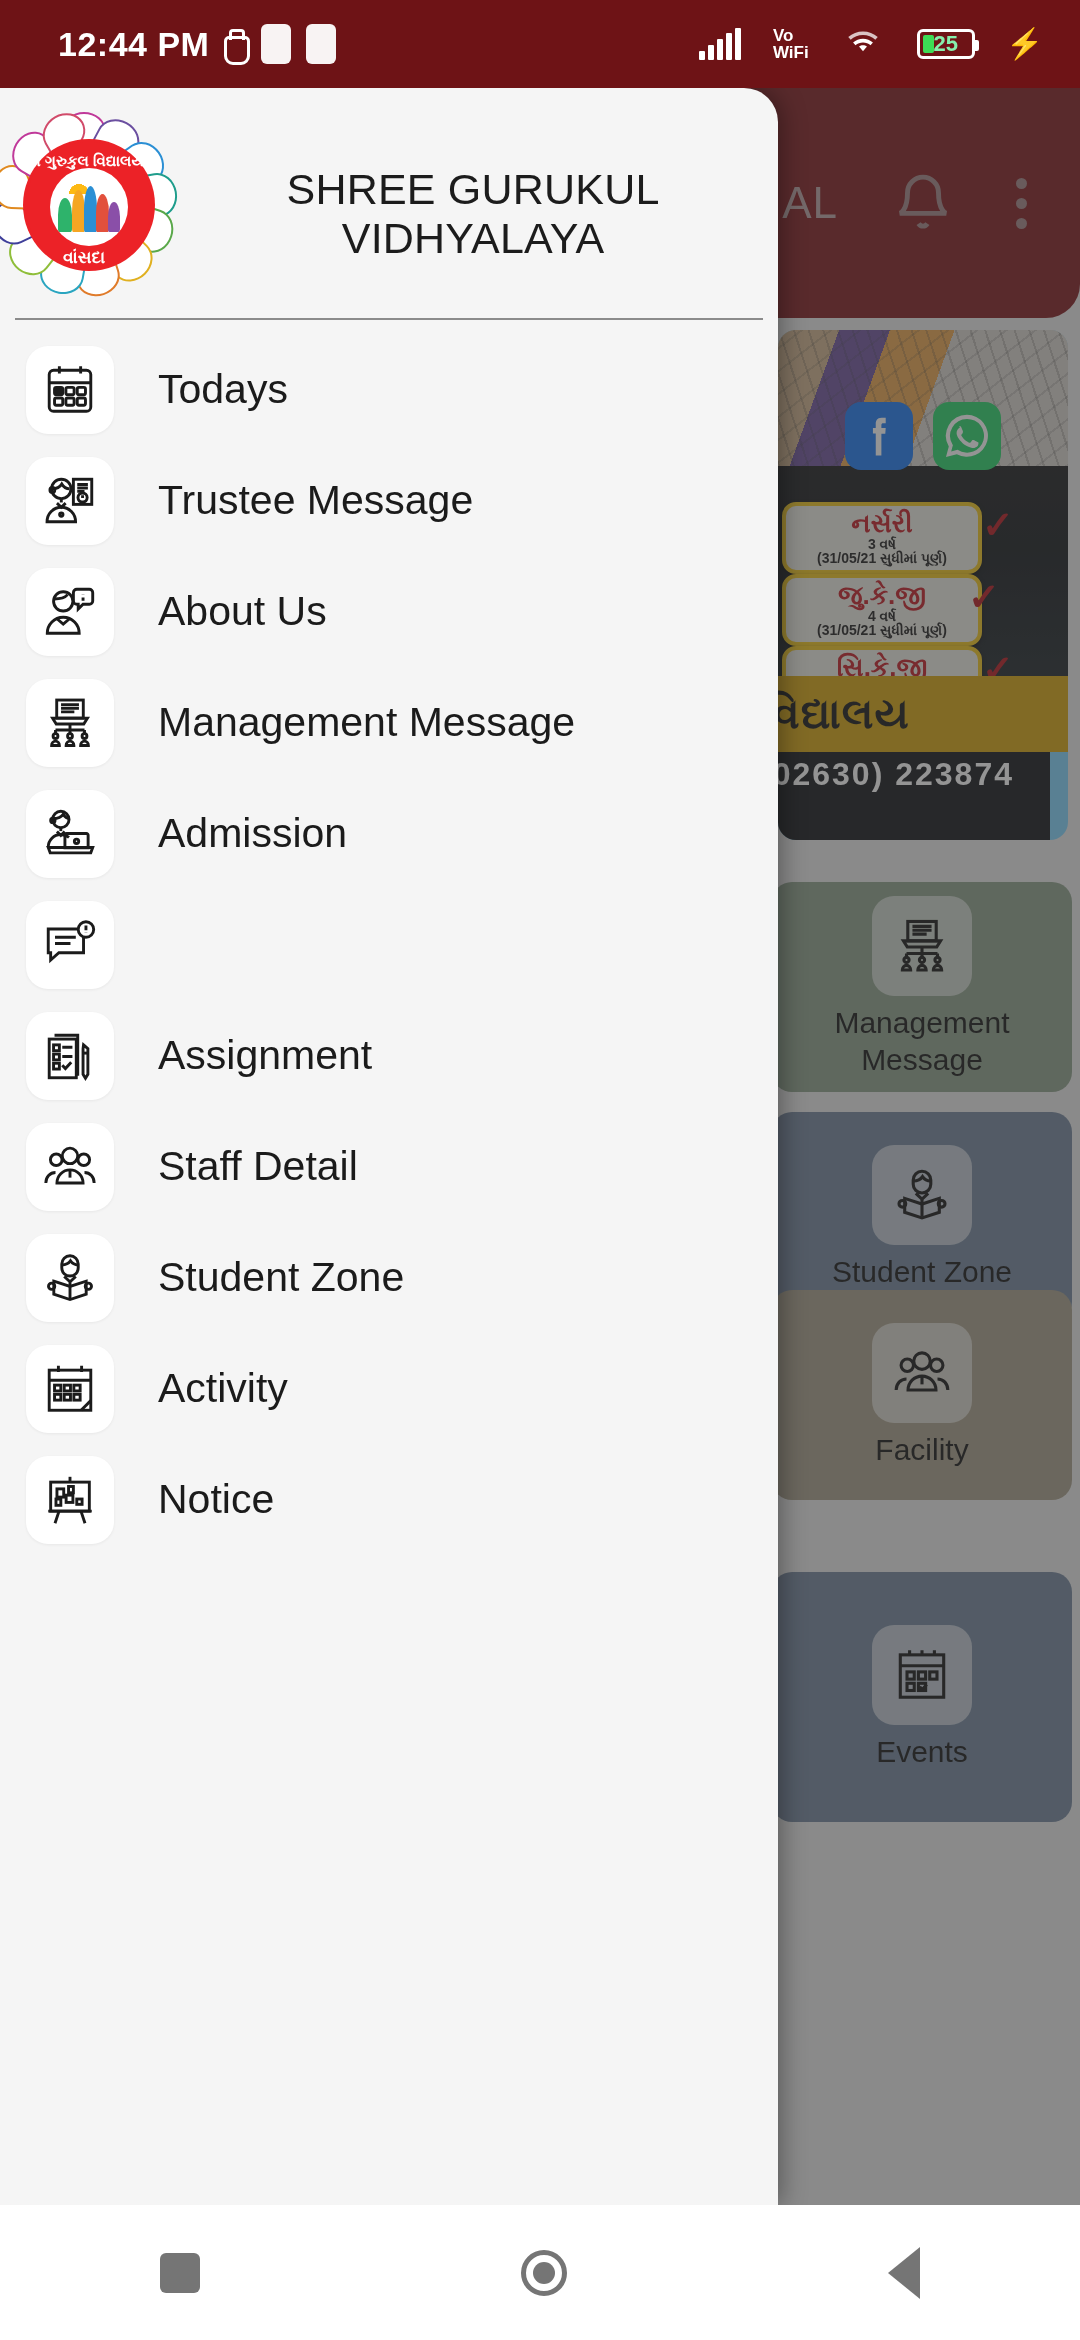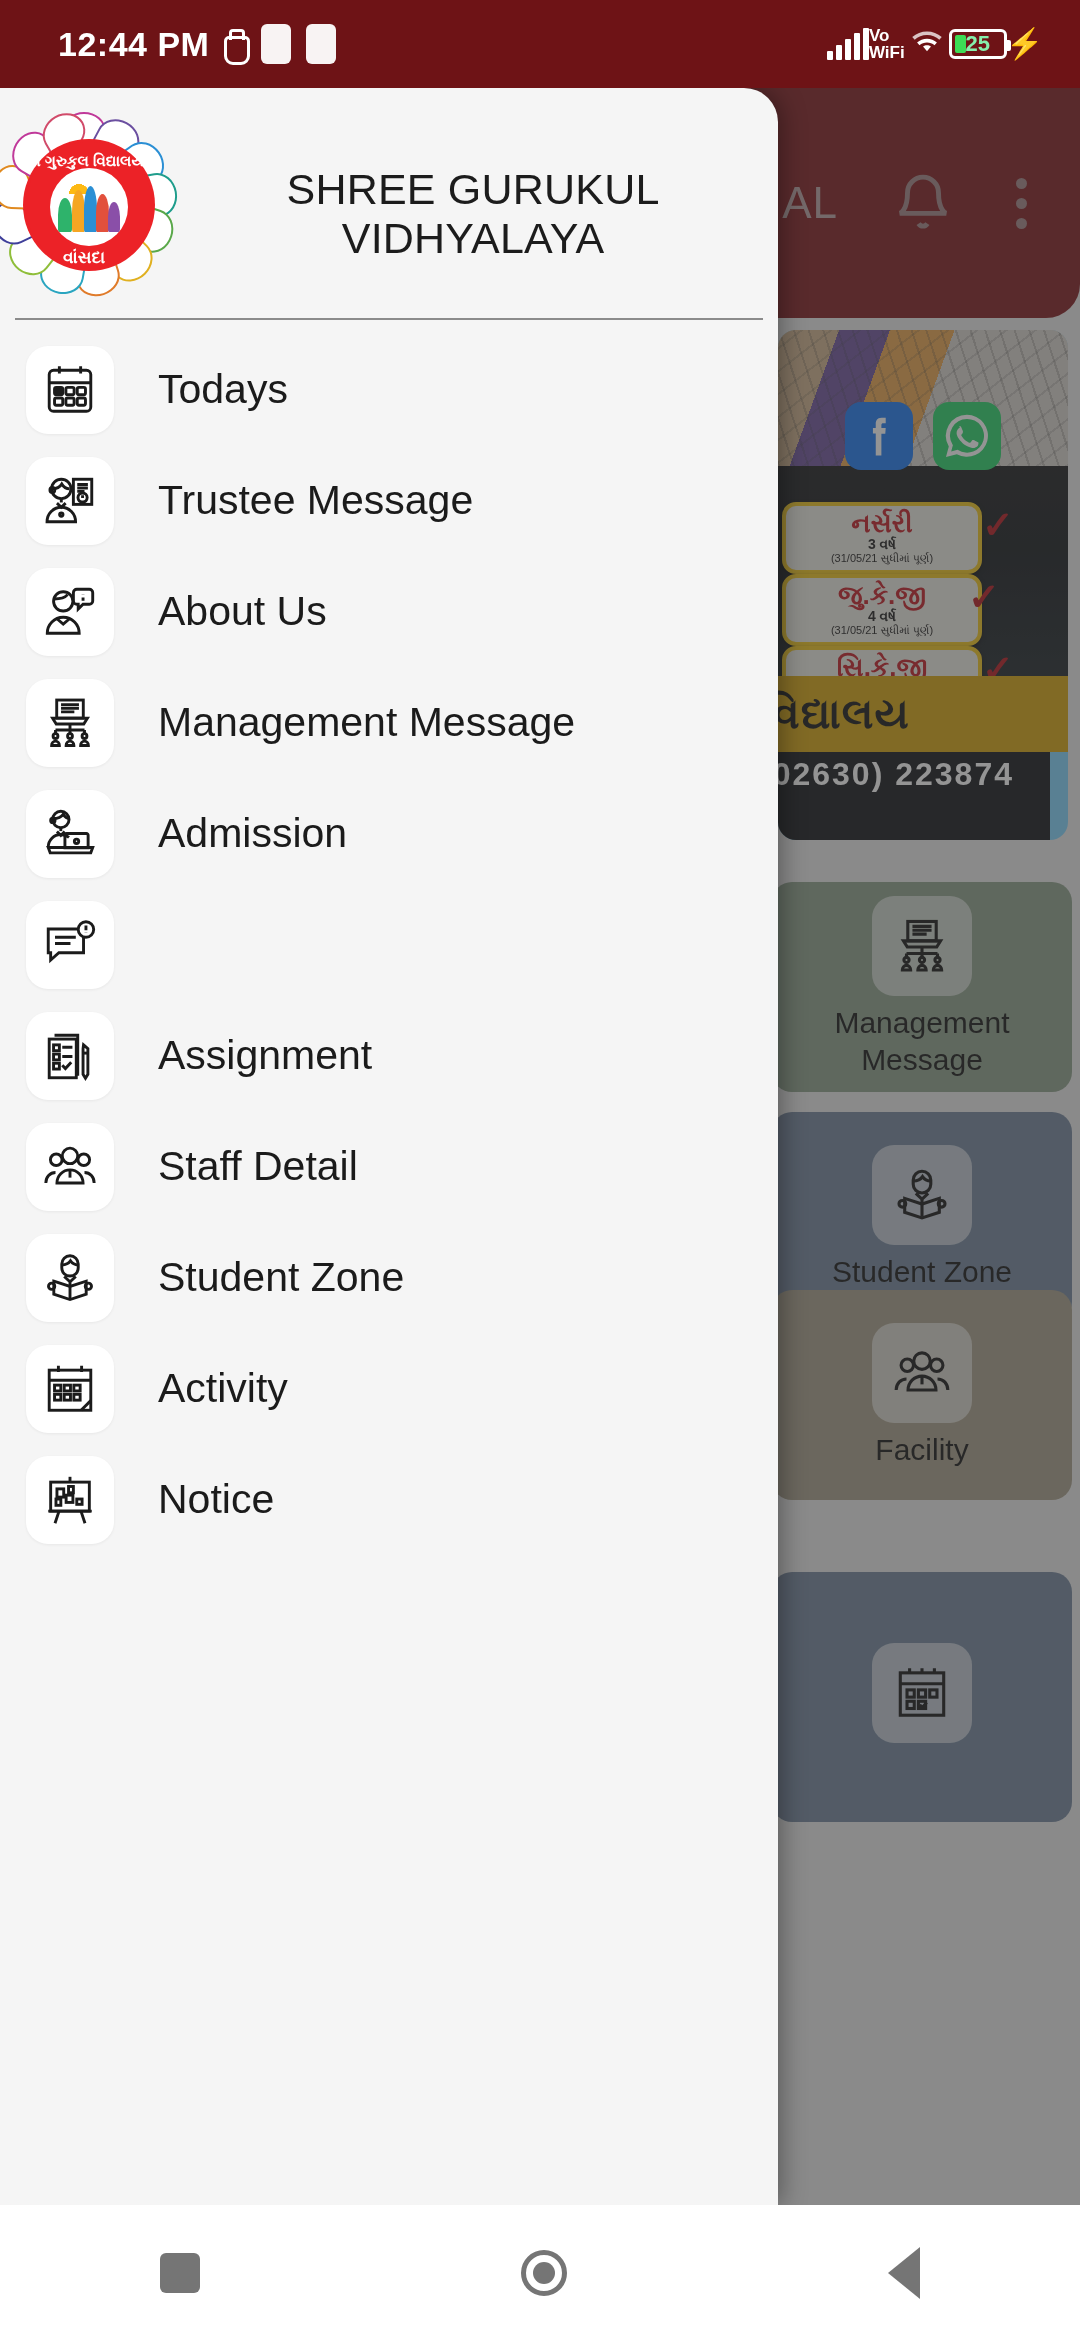--- a/index.html
+++ b/index.html
@@ -62,21 +62,21 @@
     border-left: 3px solid #fff;
     border-right: 3px solid #fff;
     border-radius: 4px 4px 0 0;
   }
   .sb-blank {
     width: 30px; height: 40px;
     background: #ffffff;
     border-radius: 6px;
     opacity: .95;
   }
-  .sb-right { display: flex; align-items: center; gap: 0; }
+  .sb-right { display: flex; align-items: center; gap: 32px; }
   .sb-signal { display: flex; align-items: flex-end; gap: 3px; height: 32px; }
   .sb-signal i { display: block; width: 6px; background: #fff; border-radius: 1px; }
   .sb-signal i:nth-child(1) { height: 9px; }
   .sb-signal i:nth-child(2) { height: 15px; }
   .sb-signal i:nth-child(3) { height: 21px; }
   .sb-signal i:nth-child(4) { height: 27px; }
   .sb-signal i:nth-child(5) { height: 32px; }
   .sb-vowifi {
     color: #fff;
     font-size: 17px;
@@ -188,21 +188,21 @@
     width: 200px;
     background: #eceae2;
     border: 4px solid #f0c419;
     border-radius: 14px;
     text-align: center;
     padding: 3px 0 5px;
     box-shadow: 0 2px 4px rgba(0,0,0,.5);
   }
   .bn-pill .p-main { color: #c0181f; font-size: 26px; font-weight: bold; line-height: 28px; }
   .bn-pill .p-sub { color: #1a1a1a; font-size: 14px; font-weight: bold; line-height: 15px; }
-  .bn-pill .p-note { color: #1a1a1a; font-size: 11px; font-weight: normal; line-height: 13px; }
+  .bn-pill .p-note { color: #1a1a1a; font-size: 14px; font-weight: bold; line-height: 13px; }
   .bn-tick {
     position: absolute;
     width: 40px; height: 32px;
     color: #b3121a;
     font-size: 38px;
     font-weight: bold;
     line-height: 30px;
   }
   .bn-yellow {
     position: absolute; left: 0; top: 346px;
@@ -542,20 +542,21 @@
           <rect x="3.6" y="4.2" width="16.8" height="16.4"></rect>
           <path d="M3.6 8.4h16.8"></path>
           <rect x="6.2" y="10.8" width="2.8" height="2.8"></rect>
           <rect x="10.6" y="10.8" width="2.8" height="2.8"></rect>
           <rect x="15" y="10.8" width="2.8" height="2.8"></rect>
           <rect x="6.2" y="15.2" width="2.8" height="2.8"></rect>
           <rect x="10.6" y="15.2" width="2.8" height="2.8"></rect>
           <path d="M11.1 16.6l1 1 1.7-1.9"></path>
         </svg>
       </div>
+      <div class="bc-label">Events</div>
     </div>
   </div>
 
   <div id="scrim"></div>
 
   <div id="status-bar">
     <div class="sb-left">
       <div class="sb-time">12:44 PM</div>
       <div class="sb-icon-usb"></div>
       <div class="sb-blank"></div>

